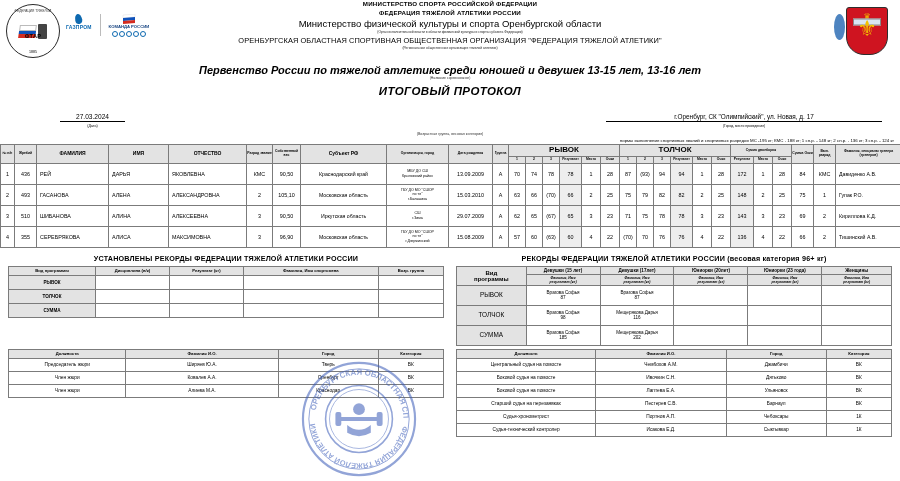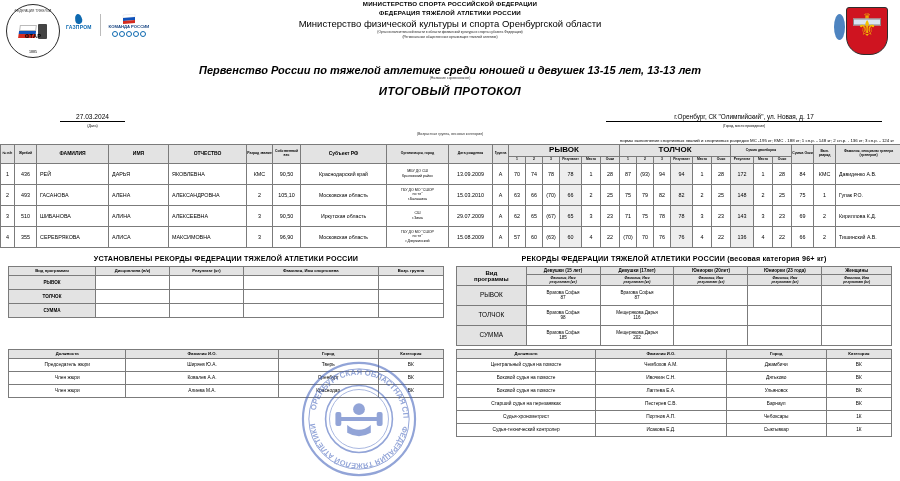--- a/index.html
+++ b/index.html
@@ -159,34 +159,35 @@
             </div>
         </div>
       </div>
     </div>
 
     <div class="hdr-center">
       <div class="l1">МИНИСТЕРСТВО СПОРТА  РОССИЙСКОЙ ФЕДЕРАЦИИ</div>
       <div class="l2">ФЕДЕРАЦИЯ ТЯЖЁЛОЙ АТЛЕТИКИ РОССИИ</div>
       <div class="l3">Министерство физической культуры и спорта Оренбургской области</div>
       <div class="cap">(Орган исполнительной власти в области физической культуры и спорта субъекта Федерации)</div>
+      <div class="l4">ОРЕНБУРГСКАЯ ОБЛАСТНАЯ СПОРТИВНАЯ ОБЩЕСТВЕННАЯ ОРГАНИЗАЦИЯ "ФЕДЕРАЦИЯ ТЯЖЕЛОЙ АТЛЕТИКИ"</div>
       <div class="cap">(Региональная общественная организация тяжелой атлетики)</div>
     </div>
 
     <div class="coat">
       <div class="ribbon"></div>
       <div class="shield">
         <div class="crown">♛</div>
         <div class="band"></div>
         <div class="eagle">⚜</div>
       </div>
     </div>
   </div>
 
-  <div class="title-main">Первенство России по тяжелой атлетике среди юношей и девушек 13-15 лет, 13-13 лет</div>
+  <div class="title-main">Первенство России по тяжелой атлетике среди юношей и девушек 13-15 лет, 13-16 лет</div>
   <div class="title-cap">(Название соревнования)</div>
   <div class="title-prot">ИТОГОВЫЙ ПРОТОКОЛ</div>
 
   <div class="meta-row">
     <div class="meta-date">
       <div class="v">27.03.2024</div>
       <div class="c">(Дата)</div>
     </div>
     <div class="meta-place">
       <div class="v">г.Оренбург, СК "Олимпийский", ул. Новая, д. 17</div>

